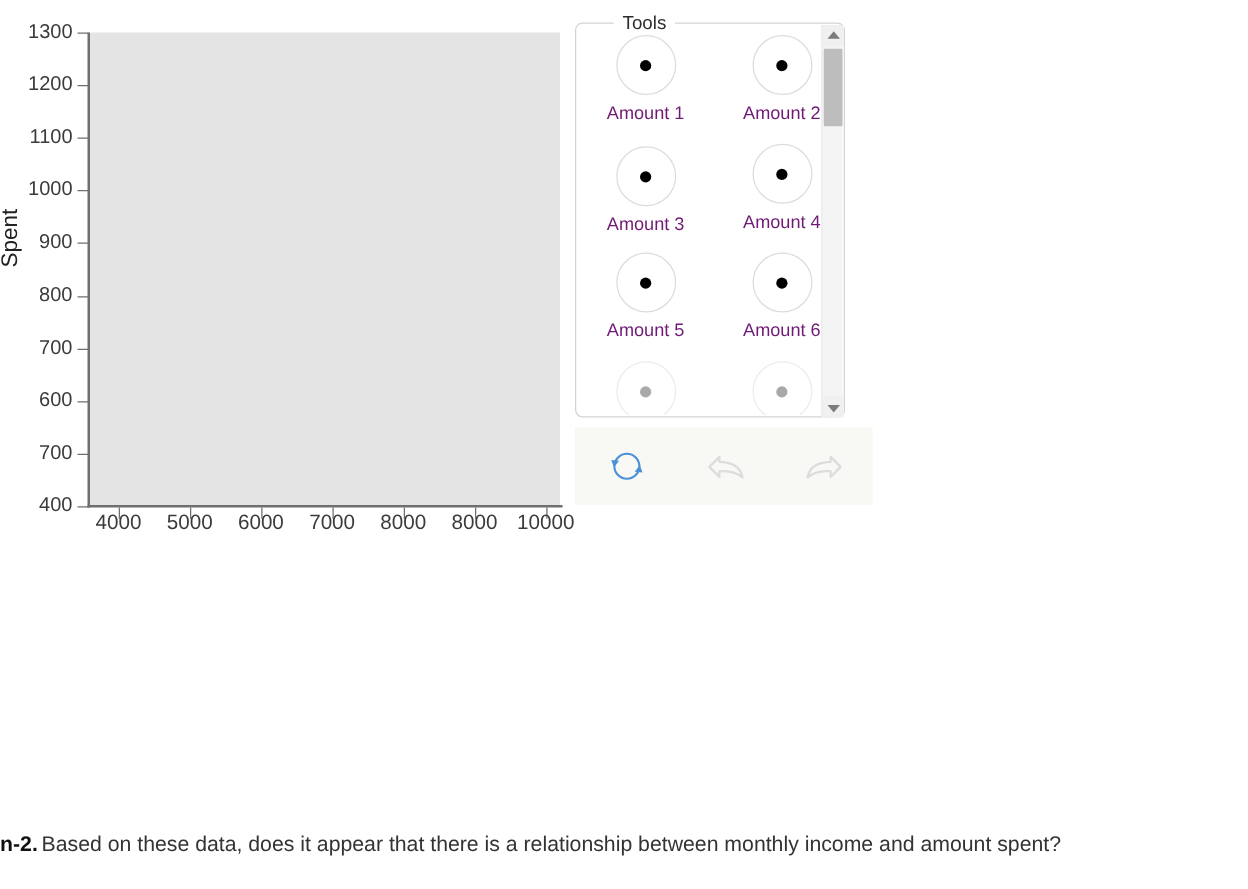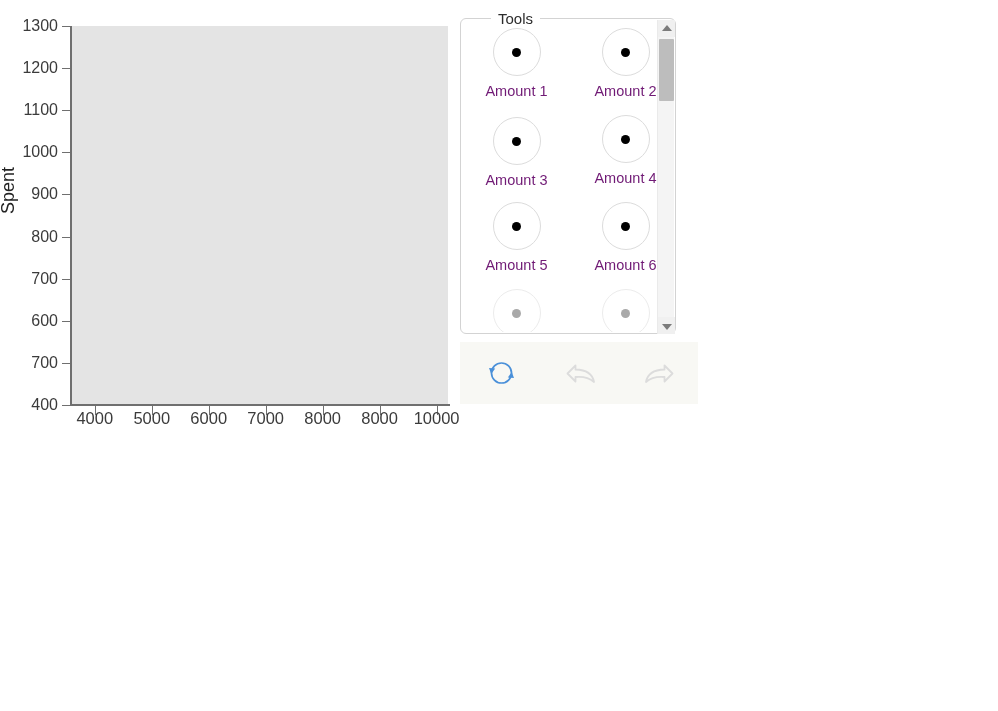--- a/index.html
+++ b/index.html
@@ -465,14 +465,17 @@
 
       <div class="tb-btn redo">
         <svg width="38" height="36" viewBox="0 0 38 36">
           <path d="M 24.5 10.5 L 32.5 18.5 L 24.5 26.5 L 24.5 22.0 C 16 21.2 10.5 23.0 6 27.0 C 7.5 18.5 14 14.8 24.5 14.5 Z" fill="none" stroke="#dcdcdc" stroke-width="1.8" stroke-linejoin="round"></path>
         </svg>
       </div>
 
     </div>
   </div>
 
+  <div class="question-row">
+    <span class="q-num">n-2.</span><span>Based on these data, does it appear that there is a relationship between monthly income and amount spent?</span>
+  </div>
 
 </div>
 
 </body></html>

